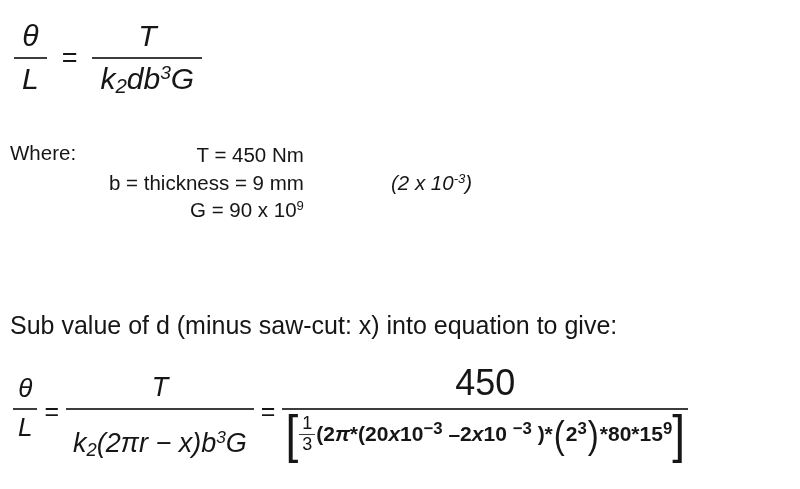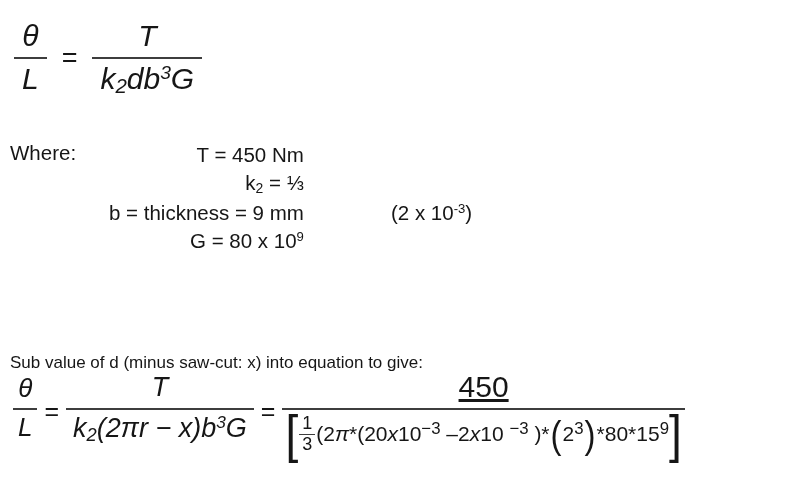--- a/index.html
+++ b/index.html
@@ -24,38 +24,38 @@
   .eq-top { position:absolute; top:18px; left:14px; display:flex; align-items:flex-start; font-size:30px; }
   .eq-top .num { height:39px; padding:0 6px 5px; }
   .eq-top .den { padding:3px 8px 0; }
   .eq-top .eqsign { margin:25px 15px 0 15px; font-size:27px; }
 
   
   .where { position:absolute; top:141px; left:10px; font-size:20.5px; }
   .where .label { position:absolute; left:0; top:0; }
   .where .vals { margin-left:99px;text-align:right; }
   .where .vline { line-height:27.5px; position:relative; white-space:nowrap; }
-  .where .note { position:absolute; left:282px; top:0; }
+  .where .note { position:absolute; left:282px; top:0;font-style:italic; }
 
   
-  .subline { position:absolute; top:311px; left:10px; font-size:17px;margin-top:42px; }
+  .subline { position:absolute; top:311px; left:10px; font-size:25px; }
 
   
   .eq-bot { position:absolute; top:368px; left:13px; display:flex; align-items:flex-start; }
   .eq-bot .num { height:40px; padding-bottom:5px; }
   .eq-bot .eqsign { margin:29px 7px 0 7px; font-size:25px; }
   .f1 { font-size:26px; }
   .f1 .num, .f1 .den { padding-left:5px; padding-right:5px; }
   .f1 .den { padding-top:3px; }
   .f2 { font-size:27px; }
   .f2 .num, .f2 .den { padding-left:7px; padding-right:7px; }
-  .f2 .den { padding-top:3px; }
-  .f3 .num { font-size:30px;text-decoration:underline; }
+  .f2 .den { padding-top:18px; }
+  .f3 .num { font-size:36px; }
   .f3 .den { display:flex; align-items:center; justify-content:center; padding:1px 3px 2px; }
-  .f3 .txt { font-size:21px; white-space:pre; line-height:1.1; }
+  .f3 .txt { font-size:21px; white-space:pre; line-height:1.1;font-weight:bold; }
   .bracket { font-size:46px; line-height:1; display:inline-block; transform:scaleY(1.12); }
   .tparen { font-size:33px; line-height:1; display:inline-block; transform:scaleY(1.2); margin:0 1px; }
   .sfrac { display:inline-flex; flex-direction:column; align-items:center; font-size:18px; line-height:1.08; margin:0 1px; }
   .sfrac .sden { border-top:1.5px solid #3d3d3d; padding:0 3px; }
 </style>
 </head>
 <body>
 
 <div class="page">
 
@@ -68,23 +68,22 @@
     <div class="frac">
       <span class="num it">T</span>
       <span class="den it"><span>k</span><span class="sub">2</span><span>db</span><span class="sup">3</span><span>G</span></span>
     </div>
   </div>
 
   <div class="where">
     <span class="label">Where:</span>
     <div class="vals">
       <div class="vline">T = 450 Nm</div>
-      <div class="vline"><span>k</span><span class="sub">2</span><span> = ⅓</span></div>
       <div class="vline"><span>b = thickness = 9 mm</span><span class="note"><span>(2 x 10</span><span class="sup">-3</span><span>)</span></span></div>
-      <div class="vline"><span>G = 80 x 10</span><span class="sup">9</span></div>
+      <div class="vline"><span>G = 90 x 10</span><span class="sup">9</span></div>
     </div>
   </div>
 
   <div class="subline">Sub value of d (minus saw-cut: x) into equation to give:</div>
 
   <div class="eq-bot">
     <div class="frac f1">
       <span class="num it">θ</span>
       <span class="den it">L</span>
     </div>

